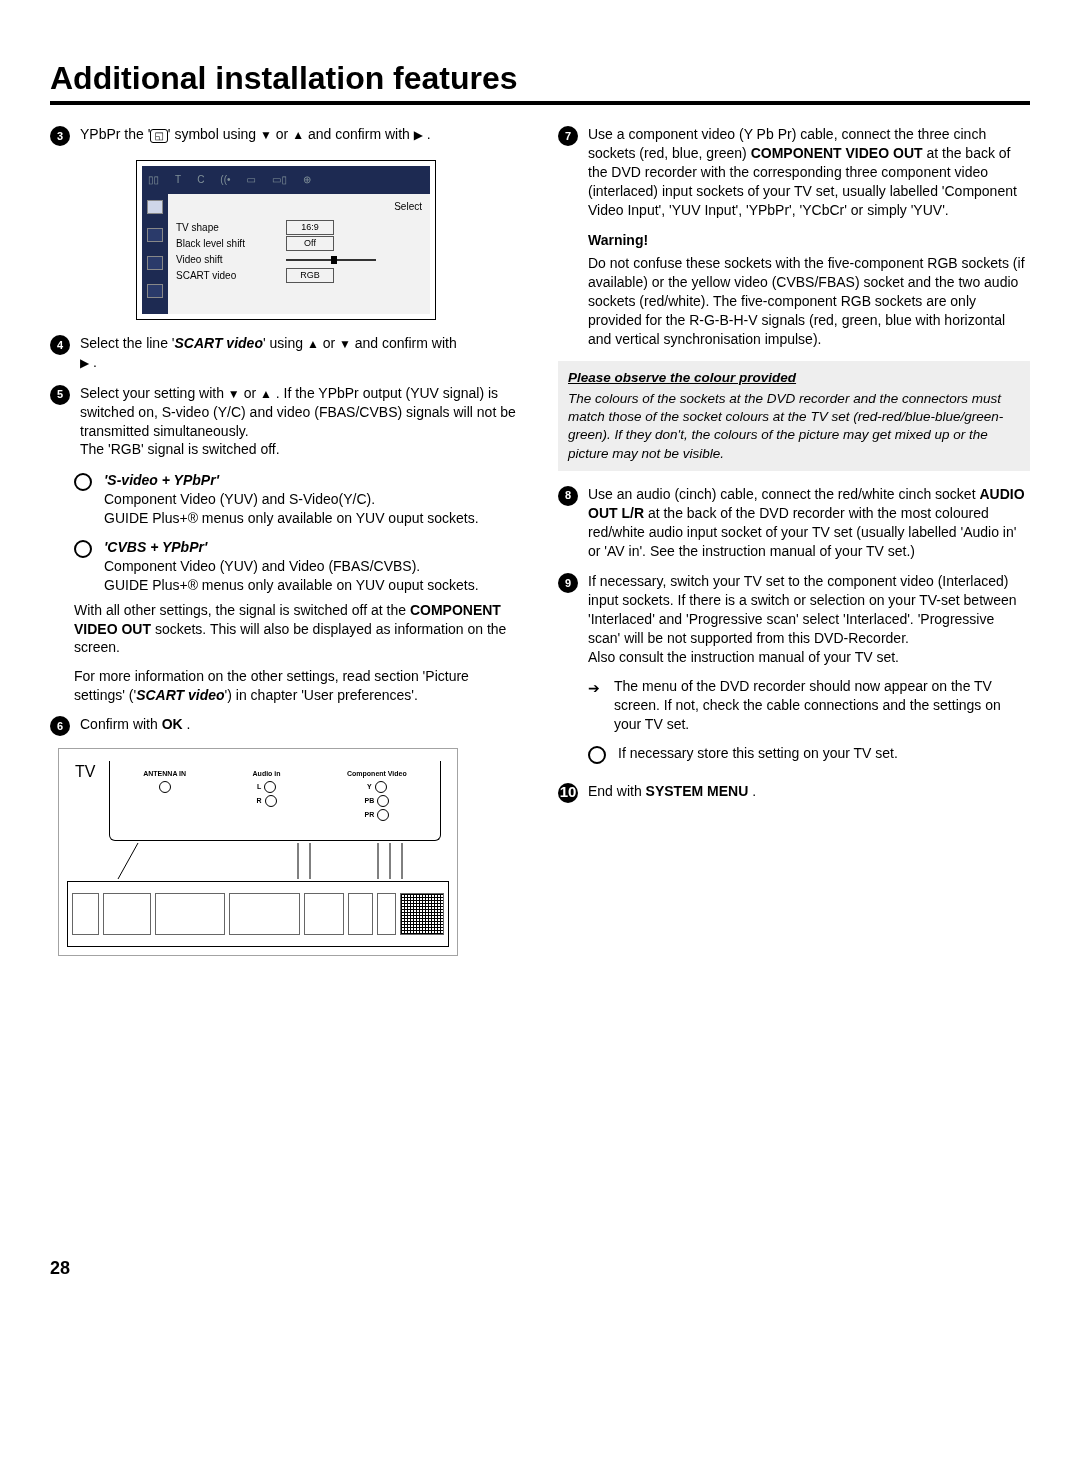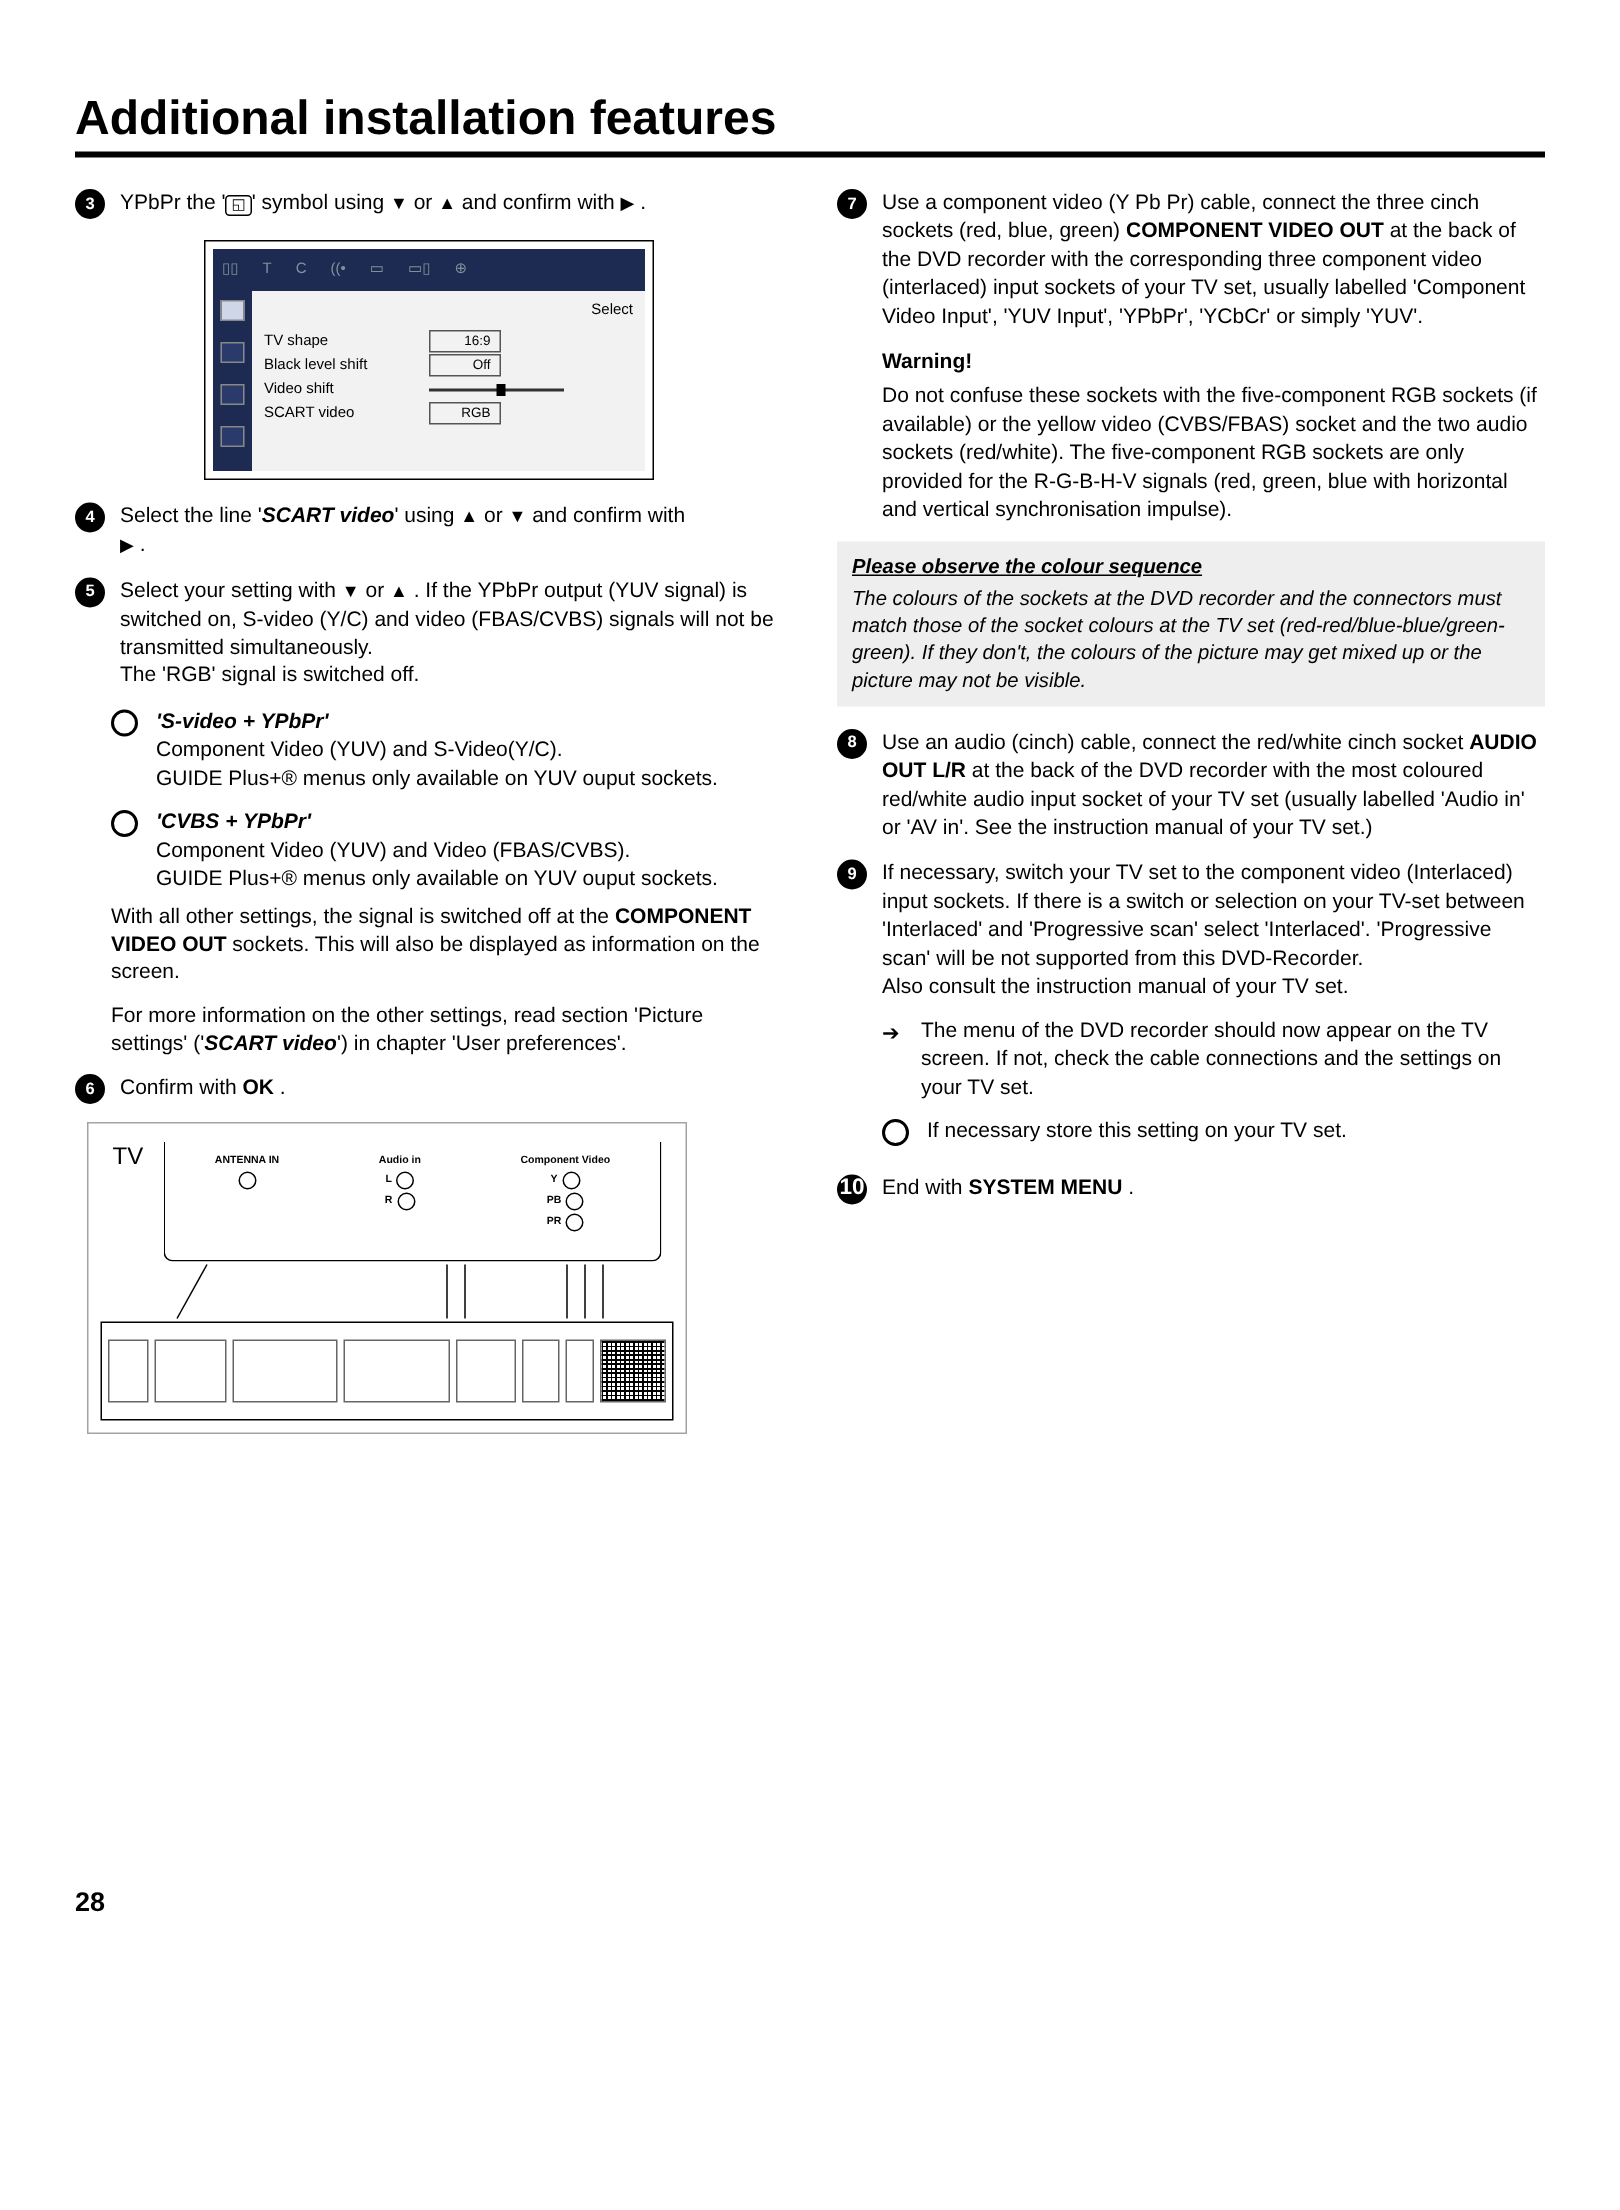--- a/index.html
+++ b/index.html
@@ -100,21 +100,21 @@
     font-size: 10px;
   }
   .osd-title { text-align: right; margin-bottom: 6px; }
   .osd-row { display:flex; align-items:center; height:16px; }
   .osd-row .lab { width: 110px; }
   .osd-row .val {
     border: 1px solid #555;
     padding: 0 6px;
     font-size: 9px;
     min-width: 34px;
-    text-align: right;
+    text-align: center;
   }
   .osd-slider {
     width: 90px;
     height: 2px;
     background: #333;
     position: relative;
   }
   .osd-slider::after {
     content:"";
     position:absolute;
@@ -392,21 +392,21 @@
         <span>Use a component video (Y Pb Pr) cable, connect the three cinch sockets (red, blue, green) </span>
         <b>COMPONENT VIDEO OUT</b>
         <span> at the back of the DVD recorder with the corresponding three component video (interlaced) input sockets of your TV set, usually labelled 'Component Video Input', 'YUV Input', 'YPbPr', 'YCbCr' or simply 'YUV'.</span>
 
         <div class="warn-title">Warning!</div>
         <div>Do not confuse these sockets with the five-component RGB sockets (if available) or the yellow video (CVBS/FBAS) socket and the two audio sockets (red/white). The five-component RGB sockets are only provided for the R-G-B-H-V signals (red, green, blue with horizontal and vertical synchronisation impulse).</div>
       </div>
     </div>
 
     <div class="note-box">
-      <span class="head">Please observe the colour sequence</span>
+      <span class="head">Please observe the colour provided</span>
       <span>The colours of the sockets at the DVD recorder and the connectors must match those of the socket colours at the TV set (red-red/blue-blue/green-green). If they don't, the colours of the picture may get mixed up or the picture may not be visible.</span>
     </div>
 
     <div class="step">
       <div class="step-num">8</div>
       <div class="step-body">
         <span>Use an audio (cinch) cable, connect the red/white cinch socket </span>
         <b>AUDIO OUT L/R</b>
         <span> at the back of the DVD recorder with the most coloured red/white audio input socket of your TV set (usually labelled 'Audio in' or 'AV in'. See the instruction manual of your TV set.)</span>
       </div>

